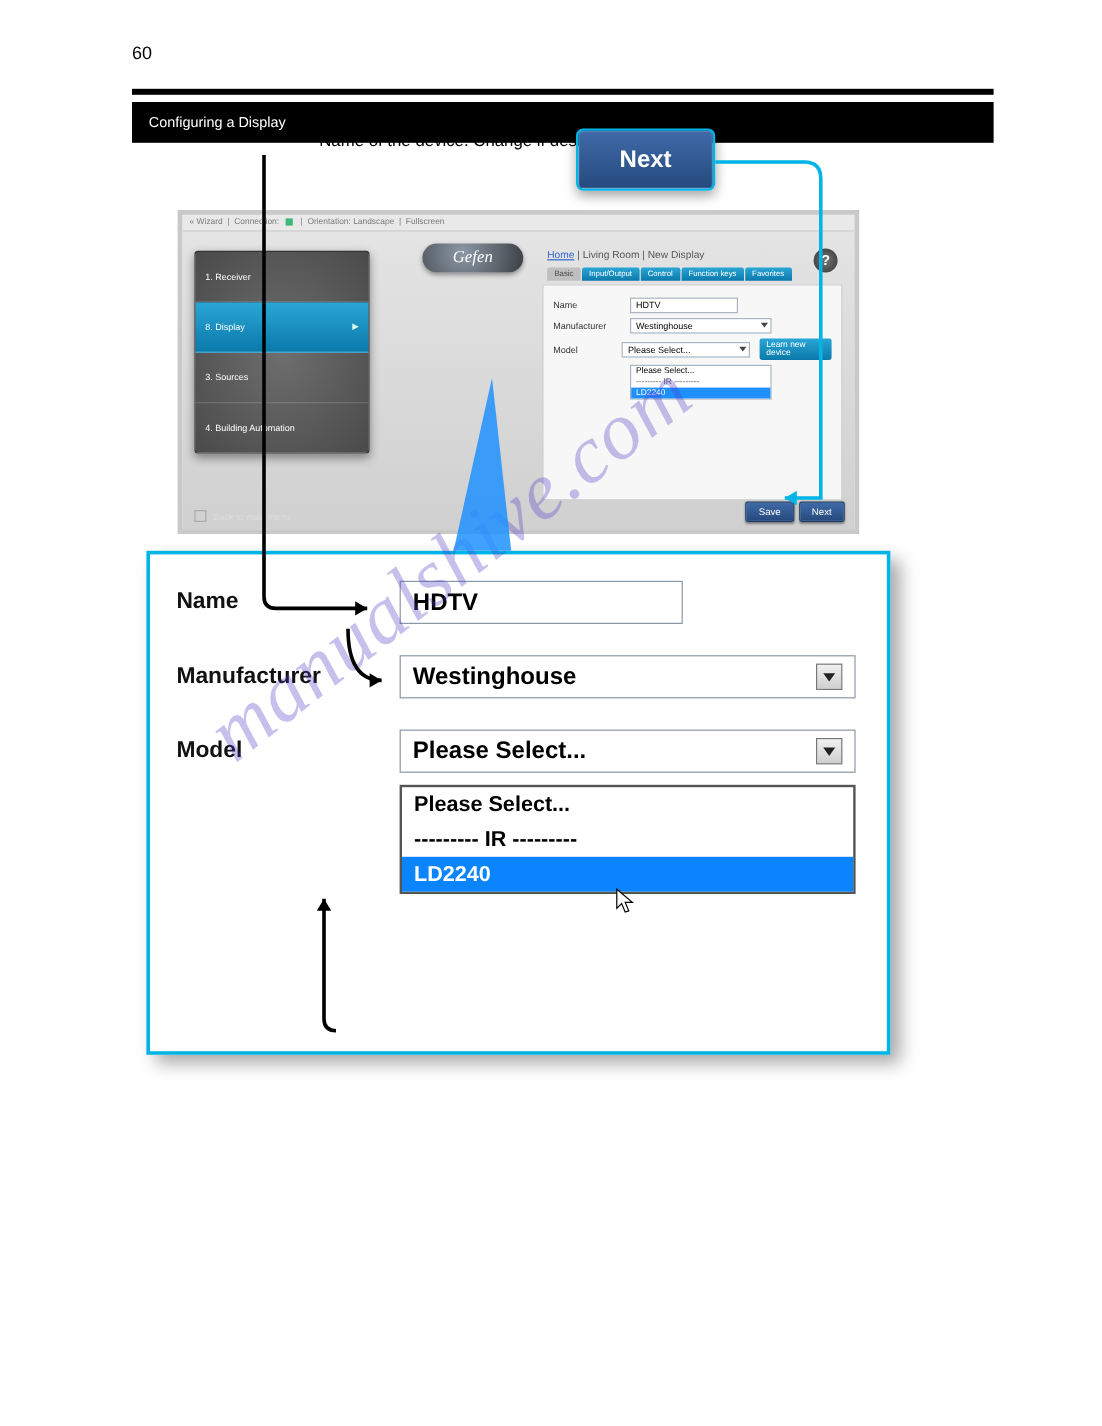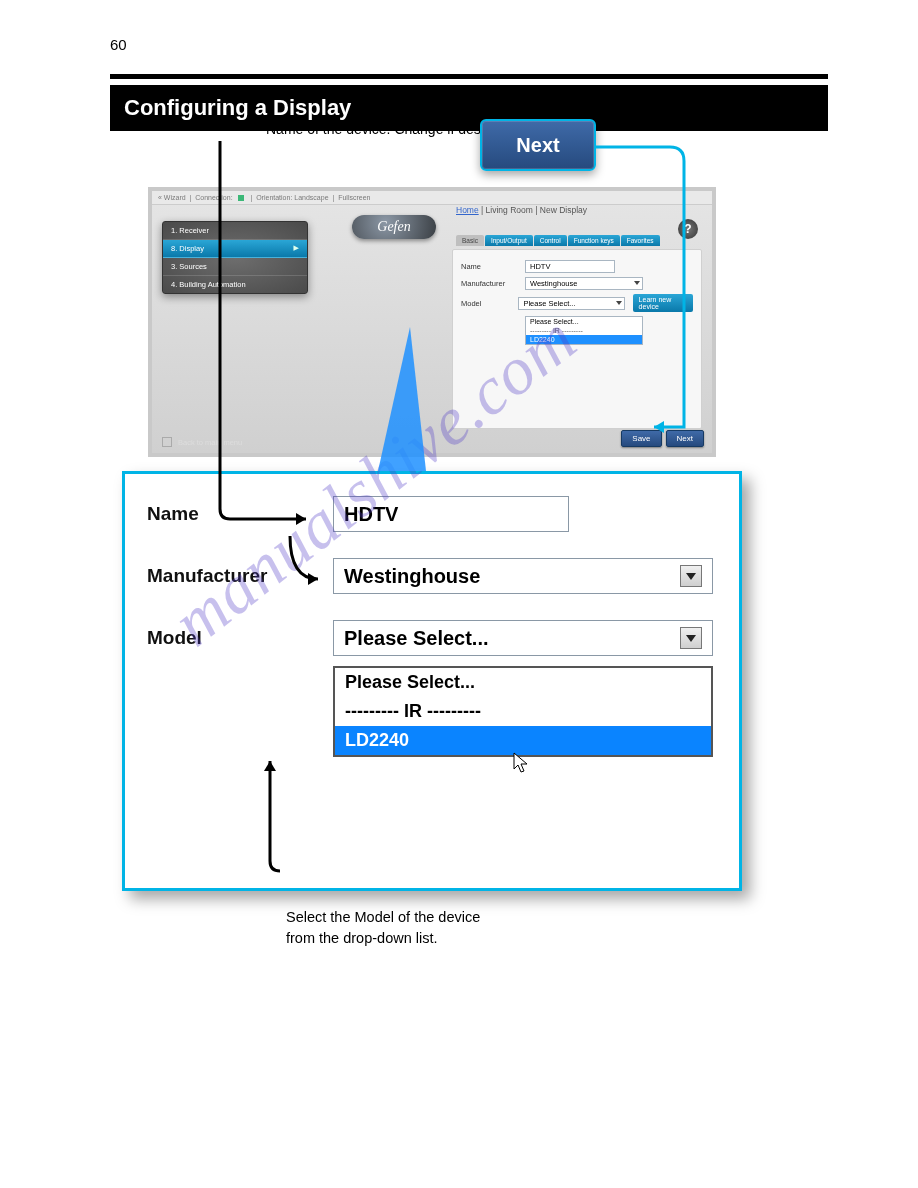--- a/index.html
+++ b/index.html
@@ -20,22 +20,22 @@
     top: 36px; left: 110px;
     font-size: 15px;
   }
   .rule {
     height: 5px; background: #000;
     margin: 24px 0 6px 0;
   }
   .blackbar {
     background: #000; color: #fff;
     padding: 10px 14px;
-    font-weight: bold;
-    font-size: 22px;
+    font-weight: normal;
+    font-size: 12px;
   }
   .para {
     font-size: 14.5px;
     line-height: 1.45;
     margin: 18px 0;
   }
   .para.first { margin-top: 40px; }
   .stagewrap { position: relative; height: 760px; margin-top: 10px; }
 
   
@@ -69,29 +69,29 @@
   }
   .mini .logo {
     position: absolute; left: 200px; top: 10px;
     width: 84px; height: 24px; border-radius: 12px;
     background: radial-gradient(circle at 40% 30%, #8c98a6, #3a3f44);
     color:#fff; text-align:center; line-height:24px; font-family: Georgia, serif; font-style: italic; font-size:14px;
     box-shadow: 0 2px 4px rgba(0,0,0,.4);
   }
   .mini .side .row {
     display:flex; justify-content:space-between; 
-    color:#fff; padding: 4px 8px; border-bottom:1px solid rgba(255,255,255,.15);
+    color:#fff; padding: 16px 8px; border-bottom:1px solid rgba(255,255,255,.15);
     font-size: 7.5px;
   }
   .mini .side .row.active { background: linear-gradient(#2aa6d6,#0a79aa); }
   .mini .side .row:last-child { border-bottom:none; }
   .mini .side .arrow { font-size:7px; color:#dfe;}
   .mini .btm { position:absolute; left:10px; bottom:6px; color:#ddd; font-size:7.5px; display:flex; align-items:center; gap:6px;}
   .mini .btm .ico { width:10px; height:10px; border:1px solid #aaa; display:inline-block;}
-  .mini .crumb { position:absolute; left:304px; top:0; font-size:8.5px; color:#555; }
+  .mini .crumb { position:absolute; left:304px; top:14px; font-size:8.5px; color:#555; }
   .mini .crumb a { color:#3366cc; text-decoration:underline; }
   .mini .qmark { position:absolute; right:14px; top:14px; width:20px; height:20px; border-radius:50%; background: radial-gradient(#777,#333); color:#fff; text-align:center; line-height:20px; font-weight:bold; font-size:12px;}
   .mini .tabs { position:absolute; left:304px; top:30px; display:flex; gap:1px; }
   .mini .tabs span { background:linear-gradient(#2aa6d6,#0a79aa); color:#fff; font-size:6.5px; padding:2px 6px; border-radius:2px 2px 0 0;}
   .mini .tabs span.gray { background:#bfbfbf; color:#444;}
   .mini .main {
     position:absolute; left:300px; top:44px; right:10px; height:180px;
     background:#f7f7f7; border:1px solid #d0d0d0; border-radius:2px;
     padding:6px 8px;
   }
@@ -306,17 +306,13 @@
 
       <path d="M160 620 L154 630 L166 630 Z" fill="#000"></path>
 
       <path d="M180 395 Q180 438 208 438" fill="none" stroke="#000" stroke-width="3"></path>
       <path d="M208 438 L198 432 L198 444 Z" fill="#000"></path>
     </svg>
 
     <div class="watermark" style="top:300px; left:20px;">manualshive.com</div>
   </div>
 
-  <div class="footnote" style="margin-left:176px;">
-    <span>Select the Model of the device</span><br>
-    <span>from the drop-down list.</span>
-  </div>
 </div>
 
 </body></html>

